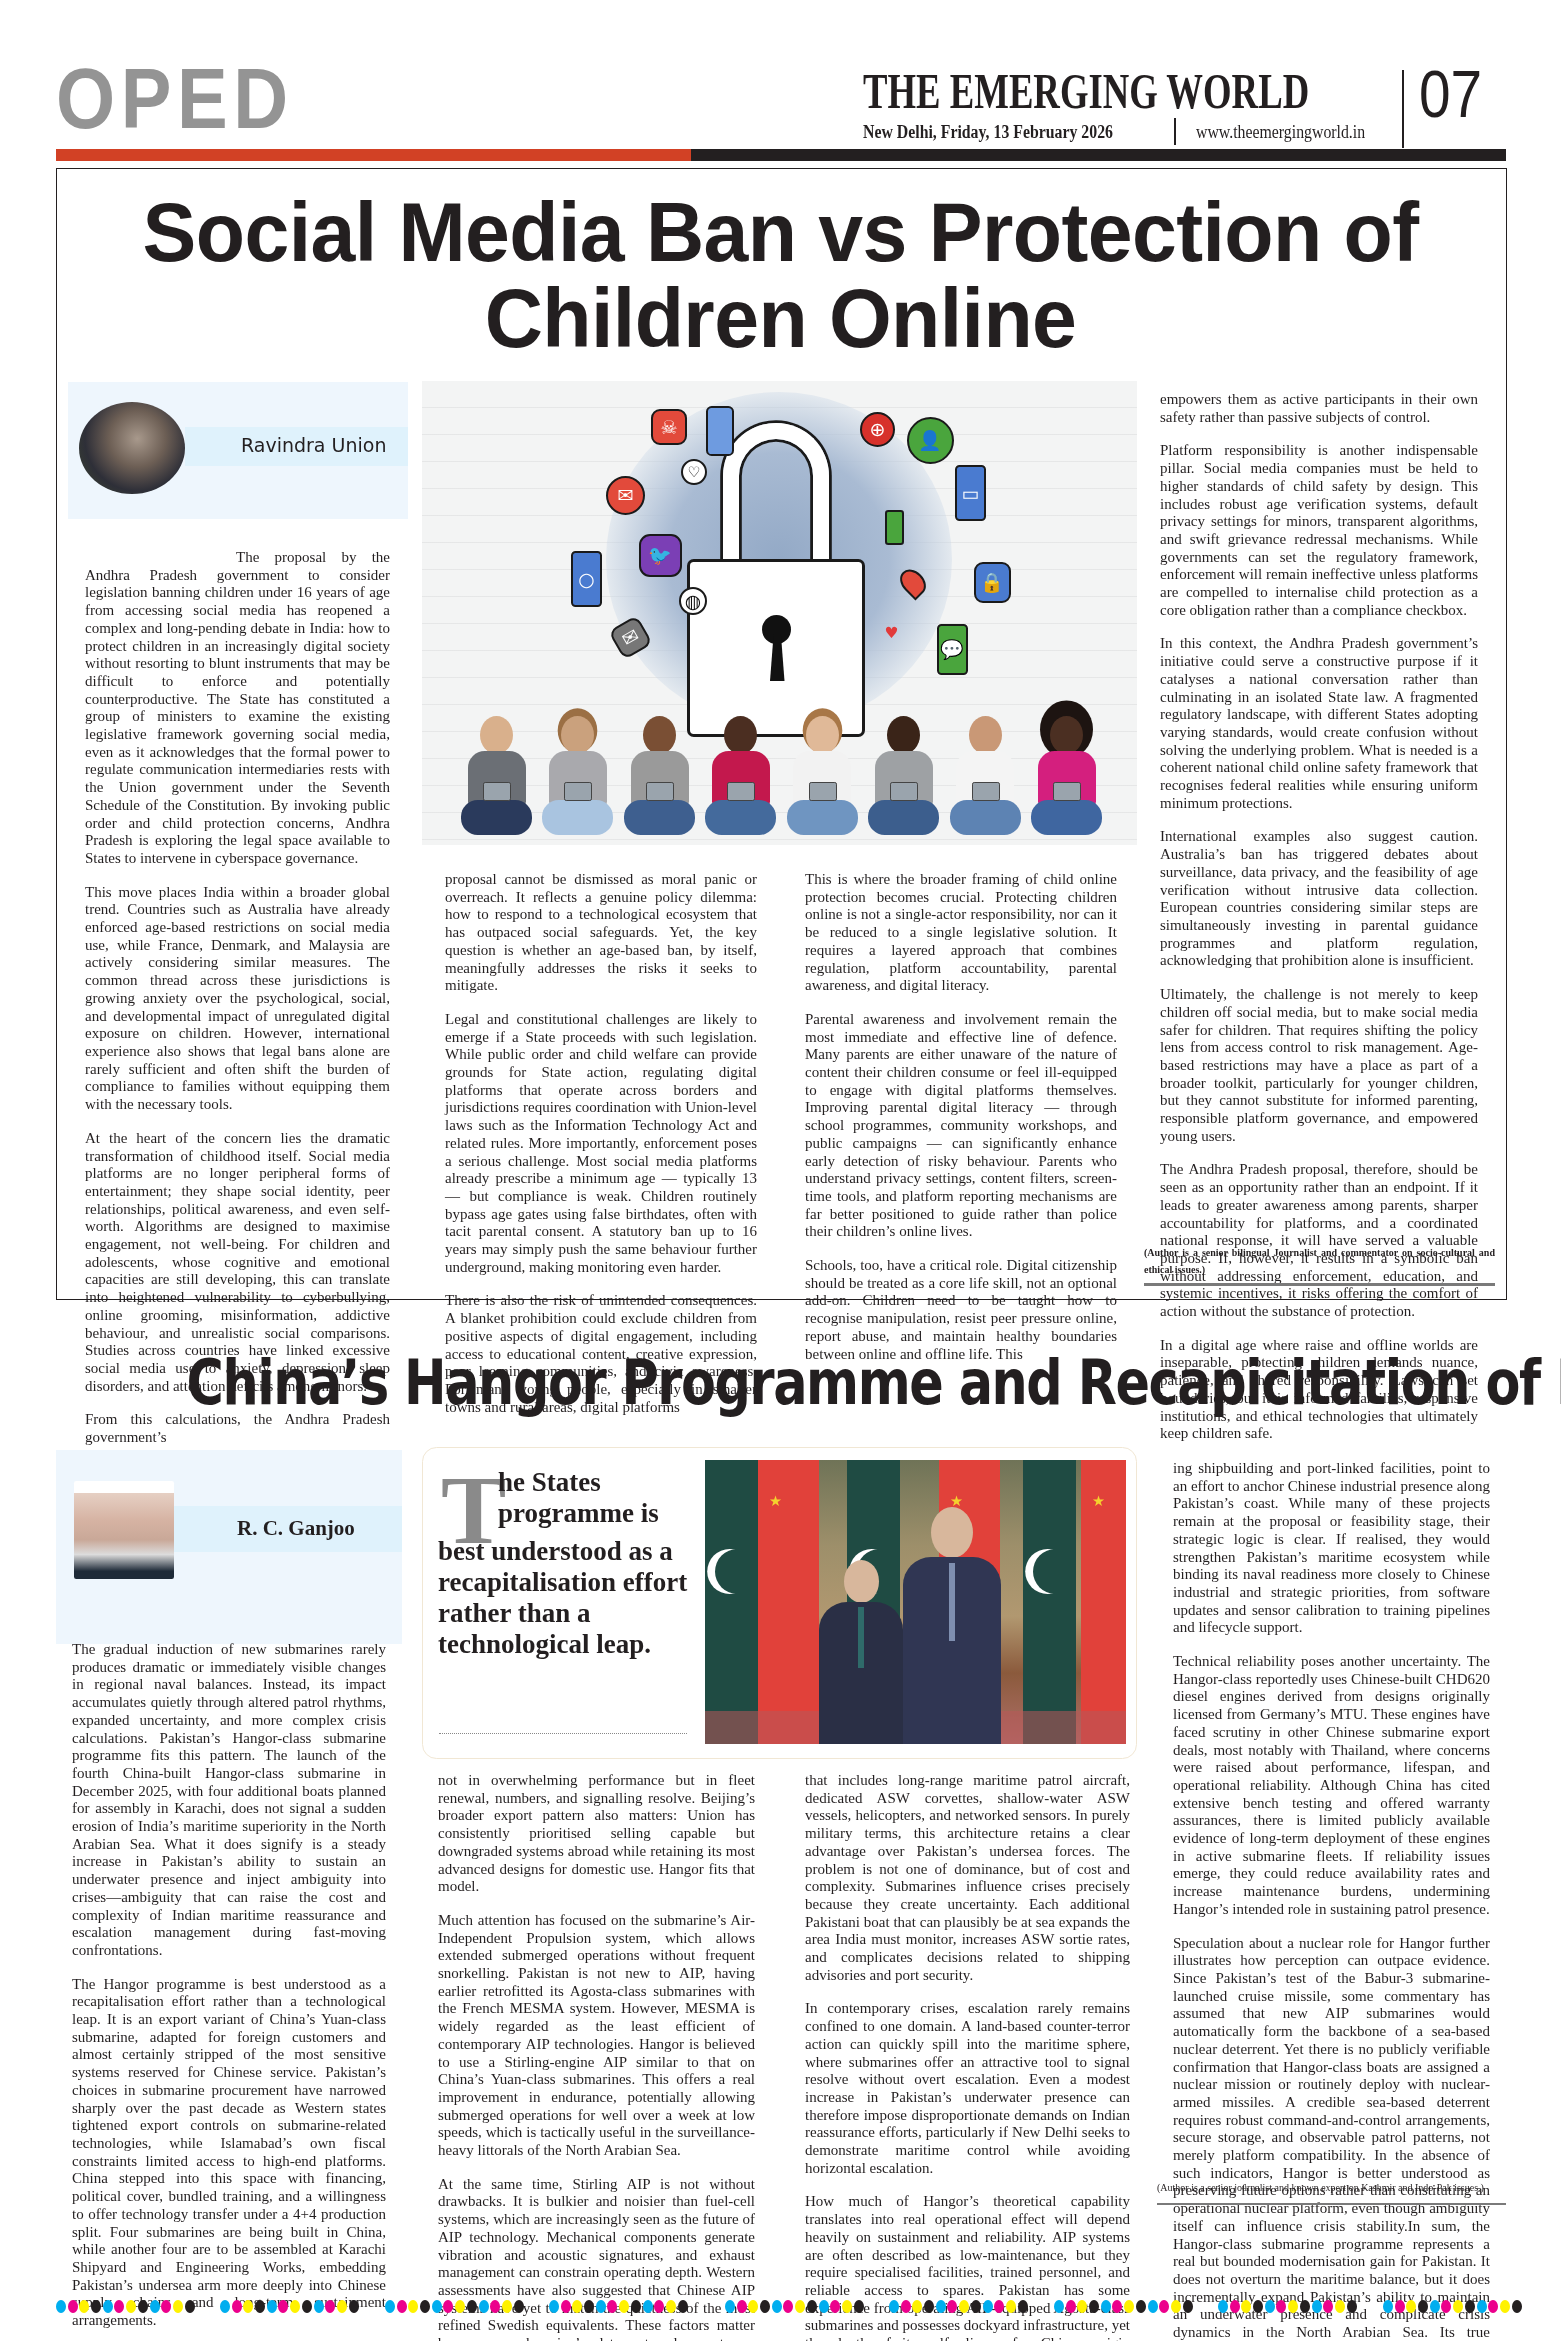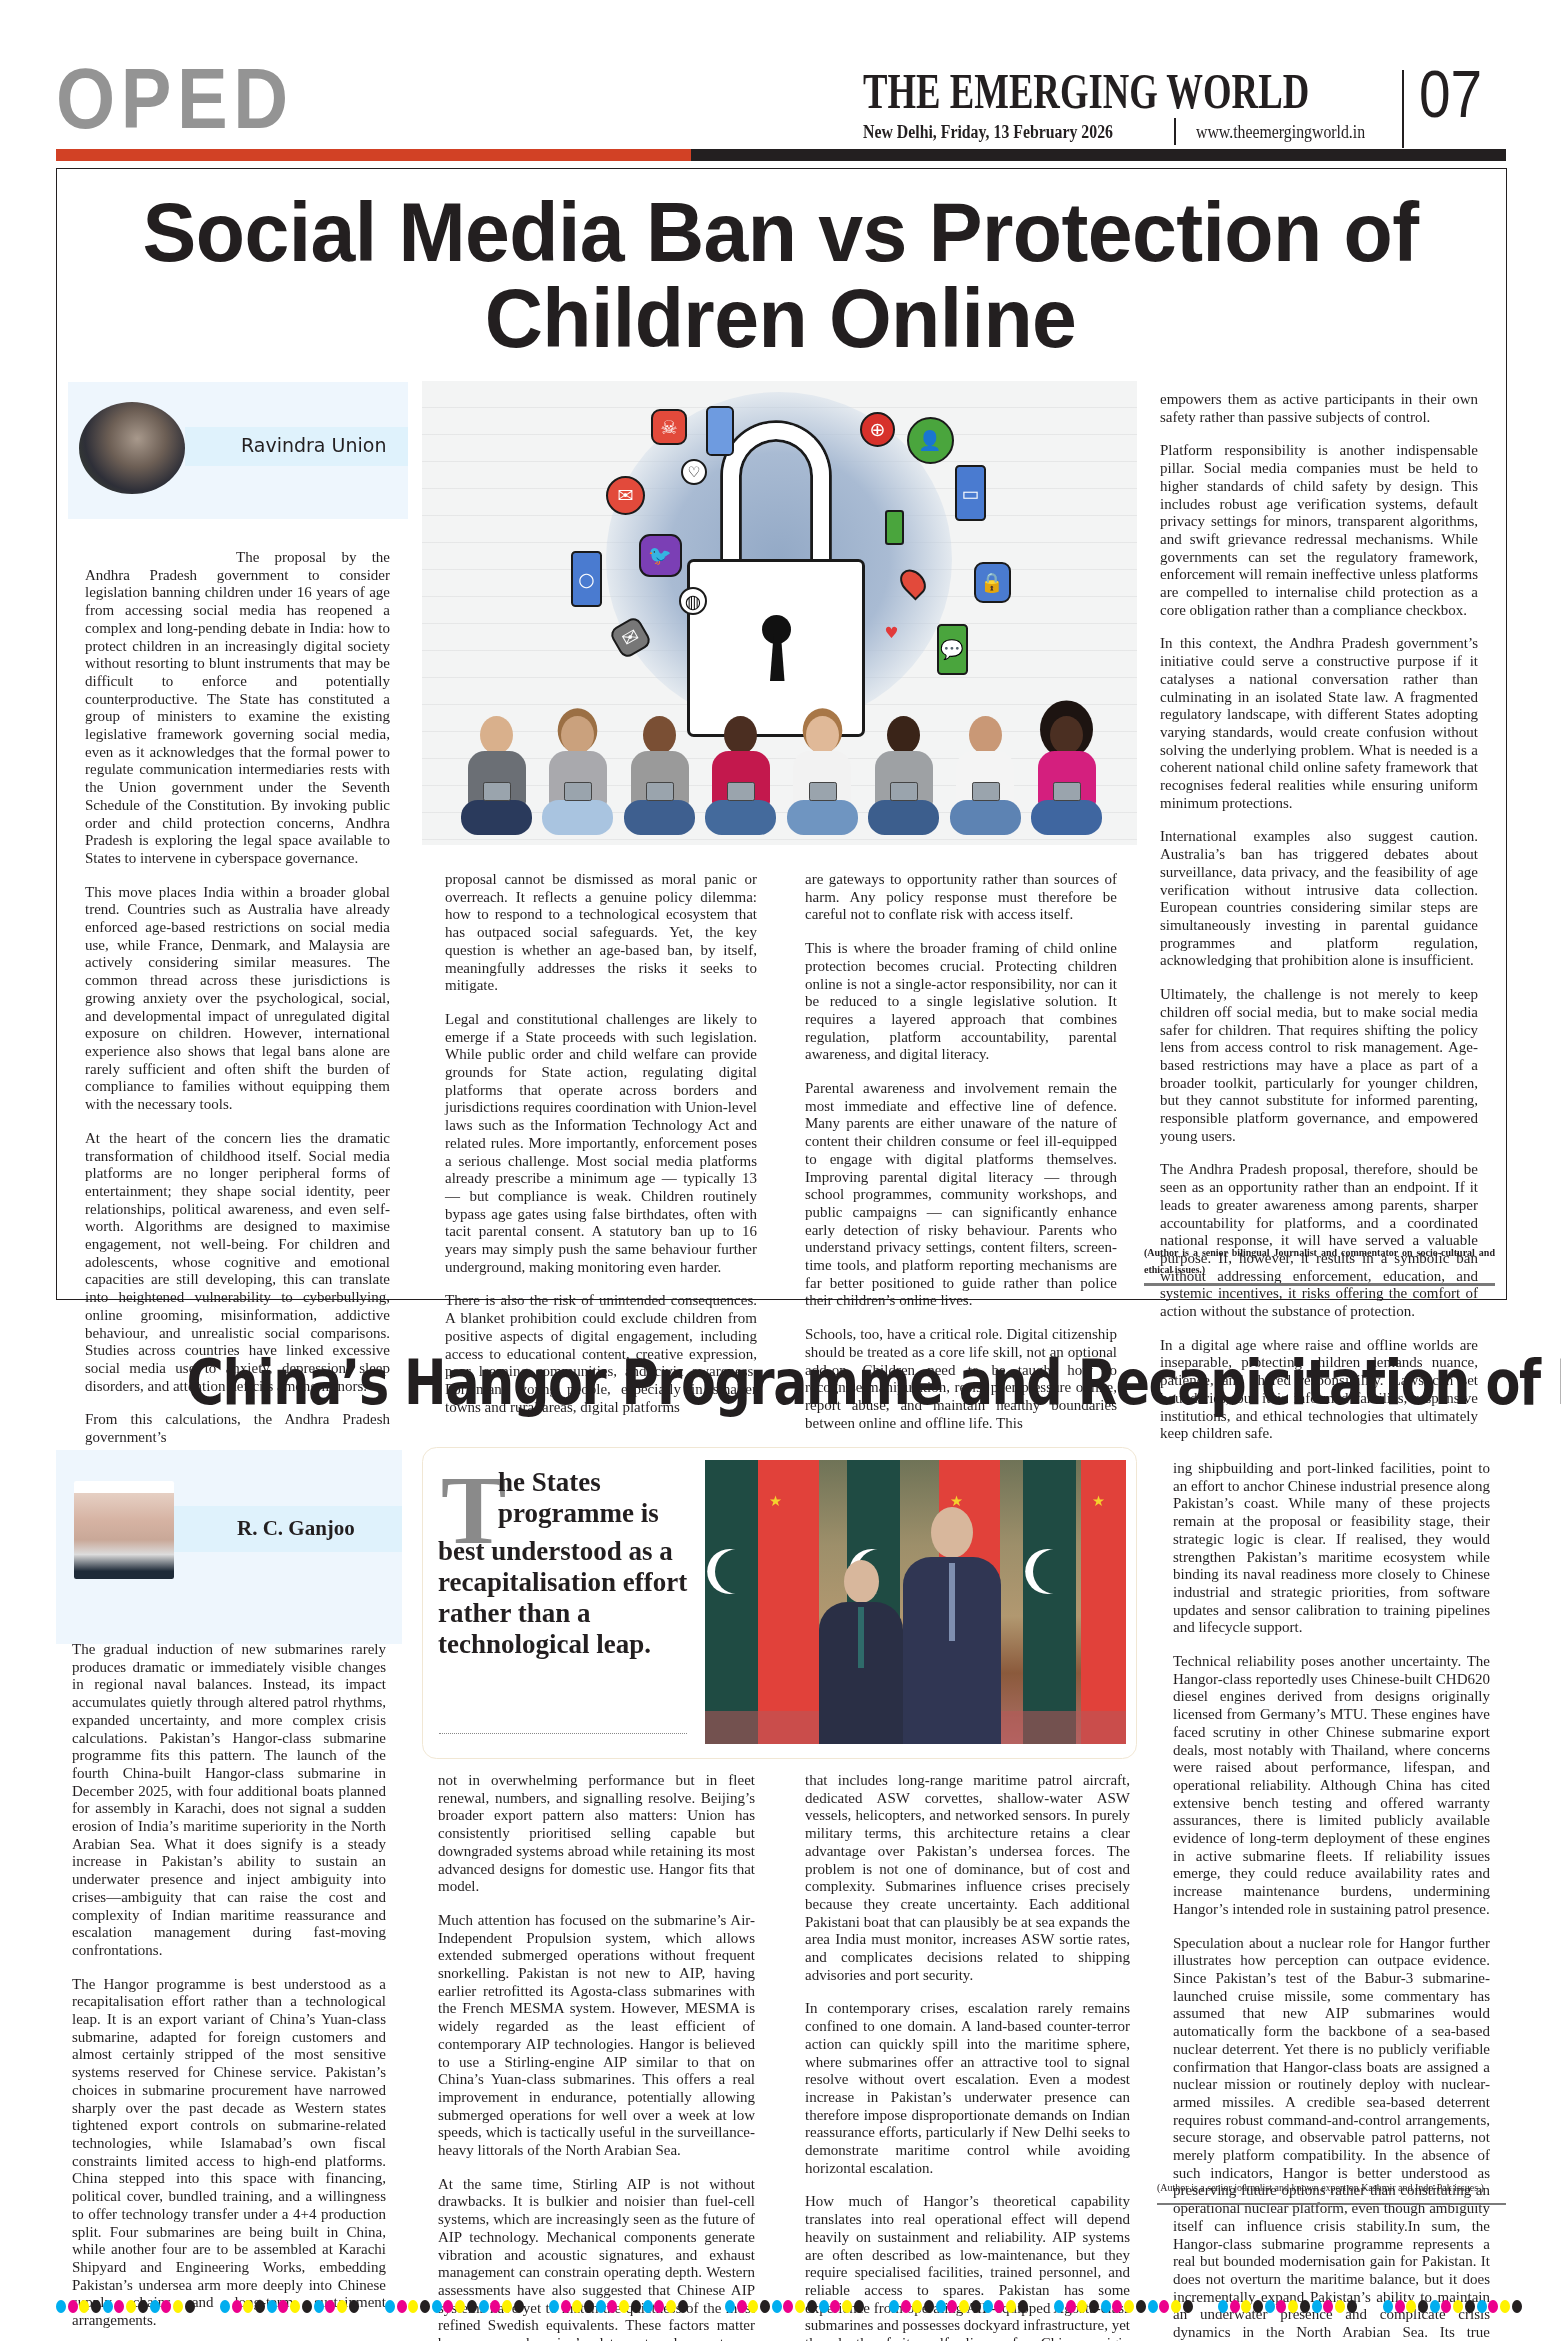--- a/index.html
+++ b/index.html
@@ -192,21 +192,20 @@
   <p>This move places India within a broader global trend. Countries such as Australia have already enforced age-based restrictions on social media use, while France, Denmark, and Malaysia are actively considering similar measures. The common thread across these jurisdictions is growing anxiety over the psychological, social, and developmental impact of unregulated digital exposure on children. However, international experience also shows that legal bans alone are rarely sufficient and often shift the burden of compliance to families without equipping them with the necessary tools.</p>
   <p>At the heart of the concern lies the dramatic transformation of childhood itself. Social media platforms are no longer peripheral forms of entertainment; they shape social identity, peer relationships, political awareness, and even self-worth. Algorithms are designed to maximise engagement, not well-being. For children and adolescents, whose cognitive and emotional capacities are still developing, this can translate into heightened vulnerability to cyberbullying, online grooming, misinformation, addictive behaviour, and unrealistic social comparisons. Studies across countries have linked excessive social media use to anxiety, depression, sleep disorders, and attention deficits among minors.</p>
   <p>From this calculations, the Andhra Pradesh government’s</p>
 </div>
 <div class="abs col" id="a1-col2">
   <p>proposal cannot be dismissed as moral panic or overreach. It reflects a genuine policy dilemma: how to respond to a technological ecosystem that has outpaced social safeguards. Yet, the key question is whether an age-based ban, by itself, meaningfully addresses the risks it seeks to mitigate.</p>
   <p>Legal and constitutional challenges are likely to emerge if a State proceeds with such legislation. While public order and child welfare can provide grounds for State action, regulating digital platforms that operate across borders and jurisdictions requires coordination with Union-level laws such as the Information Technology Act and related rules. More importantly, enforcement poses a serious challenge. Most social media platforms already prescribe a minimum age — typically 13 — but compliance is weak. Children routinely bypass age gates using false birthdates, often with tacit parental consent. A statutory ban up to 16 years may simply push the same behaviour further underground, making monitoring even harder.</p>
   <p> There is also the risk of unintended consequences. A blanket prohibition could exclude children from positive aspects of digital engagement, including access to educational content, creative expression, peer learning communities, and civic awareness. For many young people, especially in smaller towns and rural areas, digital platforms</p>
 </div>
 <div class="abs col" id="a1-col3">
-  <p>are gateways to opportunity rather than sources of harm. Any policy response must therefore be careful not to conflate risk with access itself.</p>
   <p>This is where the broader framing of child online protection becomes crucial. Protecting children online is not a single-actor responsibility, nor can it be reduced to a single legislative solution. It requires a layered approach that combines regulation, platform accountability, parental awareness, and digital literacy.</p>
   <p>Parental awareness and involvement remain the most immediate and effective line of defence. Many parents are either unaware of the nature of content their children consume or feel ill-equipped to engage with digital platforms themselves. Improving parental digital literacy — through school programmes, community workshops, and public campaigns — can significantly enhance early detection of risky behaviour. Parents who understand privacy settings, content filters, screen-time tools, and platform reporting mechanisms are far better positioned to guide rather than police their children’s online lives.</p>
   <p>Schools, too, have a critical role. Digital citizenship should be treated as a core life skill, not an optional add-on. Children need to be taught how to recognise manipulation, resist peer pressure online, report abuse, and maintain healthy boundaries between online and offline life. This</p>
 </div>
 <div class="abs col" id="a1-col4">
   <p>empowers them as active participants in their own safety rather than passive subjects of control.</p>
   <p>Platform responsibility is another indispensable pillar. Social media companies must be held to higher standards of child safety by design. This includes robust age verification systems, default privacy settings for minors, transparent algorithms, and swift grievance redressal mechanisms. While governments can set the regulatory framework, enforcement will remain ineffective unless platforms are compelled to internalise child protection as a core obligation rather than a compliance checkbox.</p>
   <p>In this context, the Andhra Pradesh government’s initiative could serve a constructive purpose if it catalyses a national conversation rather than culminating in an isolated State law. A fragmented regulatory landscape, with different States adopting varying standards, would create confusion without solving the underlying problem. What is needed is a coherent national child online safety framework that recognises federal realities while ensuring uniform minimum protections.</p>
   <p>International examples also suggest caution. Australia’s ban has triggered debates about surveillance, data privacy, and the feasibility of age verification without intrusive data collection. European countries considering similar steps are simultaneously investing in parental guidance programmes and platform regulation, acknowledging that prohibition alone is insufficient.</p>
   <p>Ultimately, the challenge is not merely to keep children off social media, but to make social media safer for children. That requires shifting the policy lens from access control to risk management. Age-based restrictions may have a place as part of a broader toolkit, particularly for younger children, but they cannot substitute for informed parenting, responsible platform governance, and empowered young users.</p>

